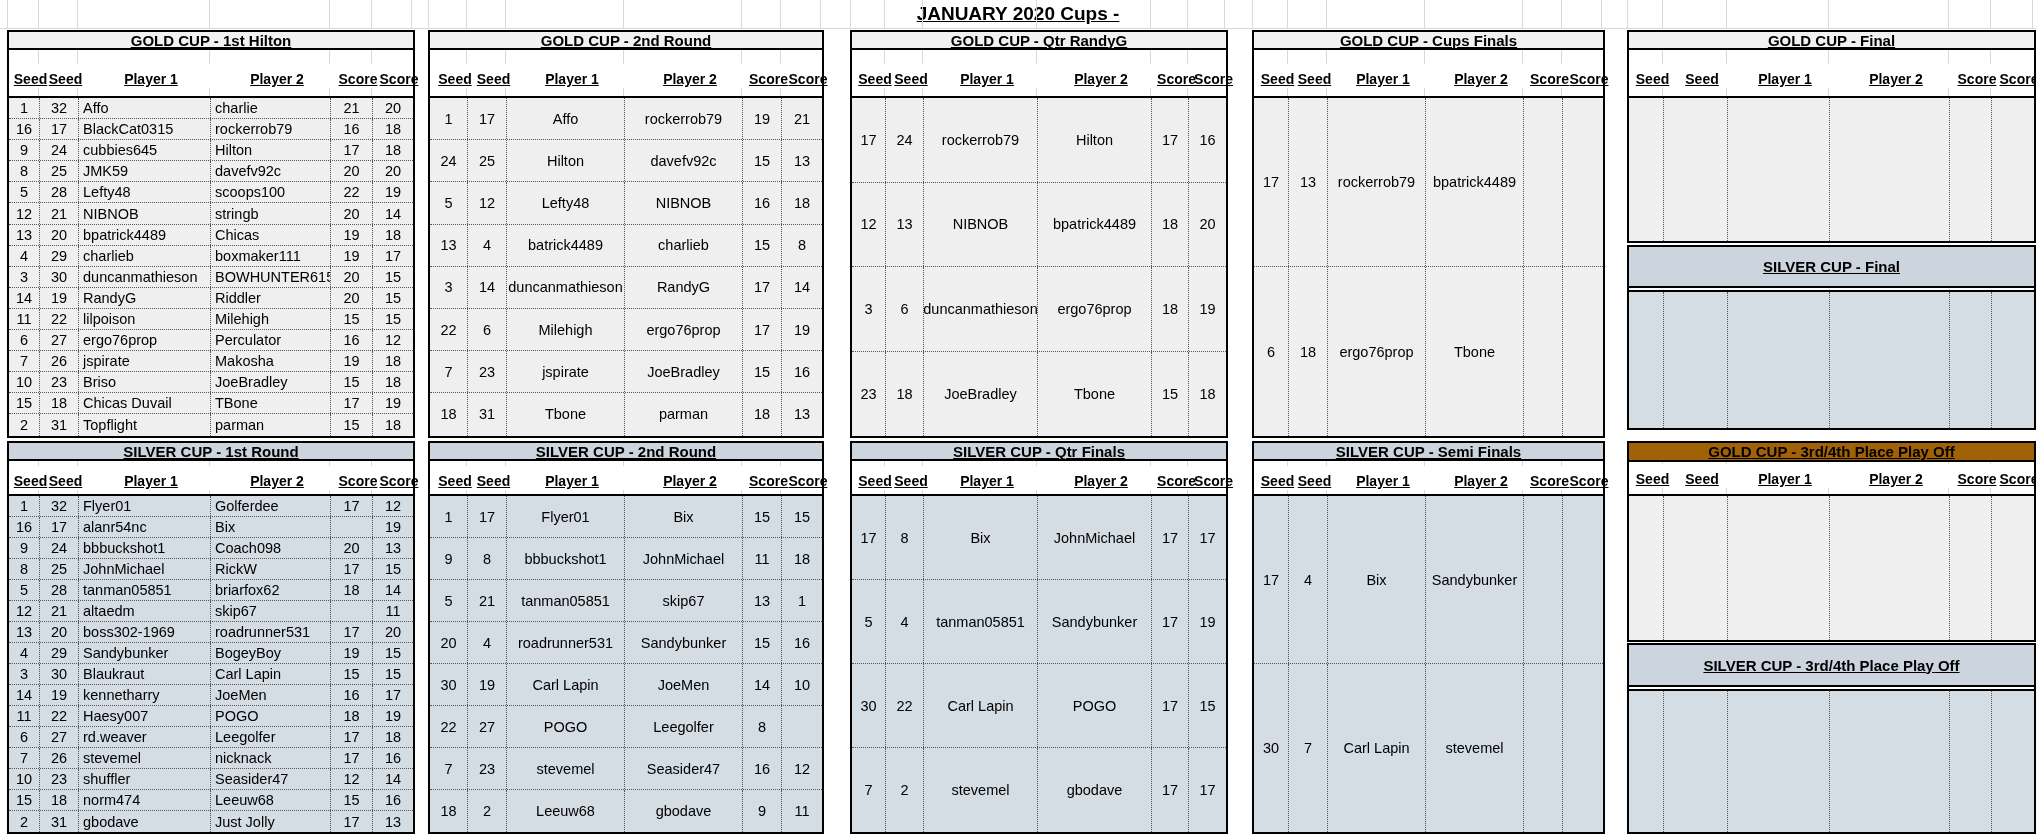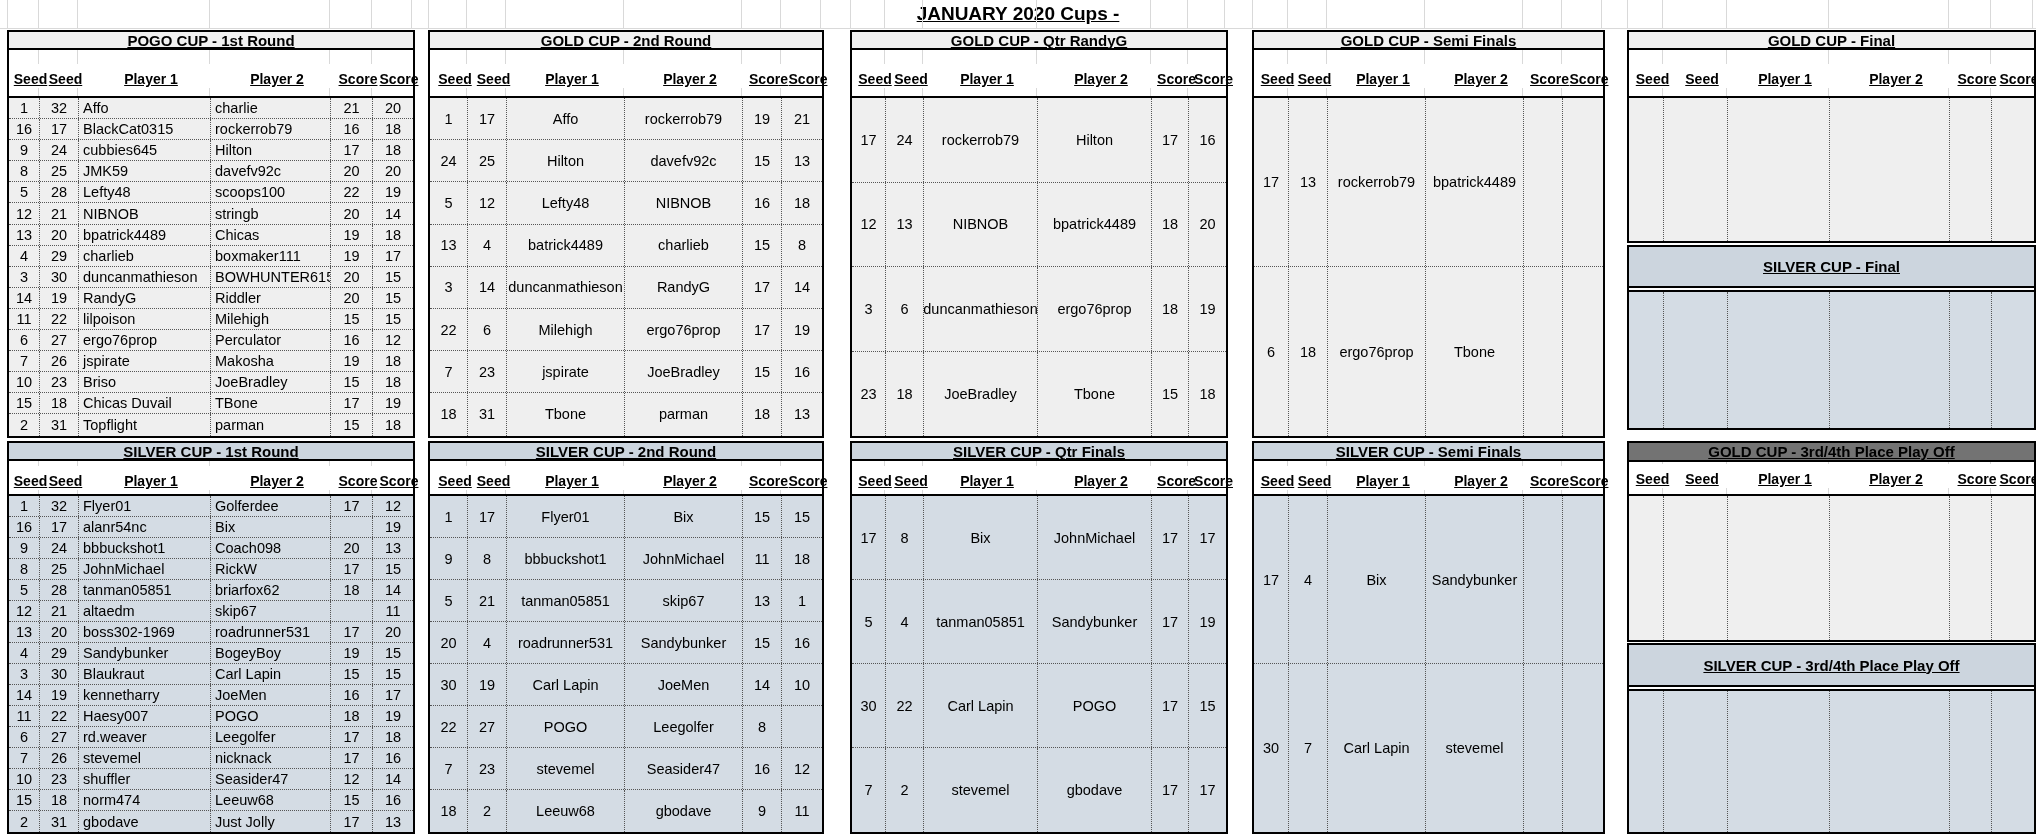--- a/index.html
+++ b/index.html
@@ -38,21 +38,21 @@
 <div class="glh" style="top:28px"></div>
 
 <div class="gl" style="left: 7px; top: 0px; height: 28px;"></div>
 <div class="gl" style="left: 38px; top: 0px; height: 28px;"></div>
 <div class="gl" style="left: 77px; top: 0px; height: 28px;"></div>
 <div class="gl" style="left: 209px; top: 0px; height: 28px;"></div>
 <div class="gl" style="left: 329px; top: 0px; height: 28px;"></div>
 <div class="gl" style="left: 371px; top: 0px; height: 28px;"></div>
 <div class="gl" style="left: 411px; top: 0px; height: 28px;"></div>
 <div class="band" style="left: 7px; top: 30px; width: 408px; height: 20px; background: rgb(241, 241, 241);">
-    <span>POGO CUP - 1st Round</span>
+    <span>GOLD CUP - 1st Hilton</span>
   </div>
 <div class="strip" style="left: 7px; top: 50px; width: 408px; height: 46px;"></div>
 <div class="hdr" style="left: 9px; top: 64px; width: 404px;">
     <div class="hcell" style="width: 31px;">
       <span>Seed</span>
     </div>
     <div class="hcell" style="width: 39px;">
       <span>Seed</span>
     </div>
     <div class="hcell" style="width: 132px;">
@@ -723,21 +723,21 @@
     </div>
   </div>
 <div class="gl" style="left: 1252px; top: 0px; height: 28px;"></div>
 <div class="gl" style="left: 1287px; top: 0px; height: 28px;"></div>
 <div class="gl" style="left: 1326px; top: 0px; height: 28px;"></div>
 <div class="gl" style="left: 1424px; top: 0px; height: 28px;"></div>
 <div class="gl" style="left: 1522px; top: 0px; height: 28px;"></div>
 <div class="gl" style="left: 1561px; top: 0px; height: 28px;"></div>
 <div class="gl" style="left: 1601px; top: 0px; height: 28px;"></div>
 <div class="band" style="left: 1252px; top: 30px; width: 353px; height: 20px; background: rgb(241, 241, 241);">
-    <span>GOLD CUP - Semi Finals</span>
+    <span>GOLD CUP - Cups Finals</span>
   </div>
 <div class="strip" style="left: 1252px; top: 50px; width: 353px; height: 46px;"></div>
 <div class="hdr" style="left: 1254px; top: 64px; width: 349px;">
     <div class="hcell" style="width: 35px;">
       <span>Seed</span>
     </div>
     <div class="hcell" style="width: 39px;">
       <span>Seed</span>
     </div>
     <div class="hcell" style="width: 98px;">
@@ -891,21 +891,21 @@
 <div class="blk" style="left: 1627px; top: 290px; width: 409px; height: 140px; background: rgb(212, 220, 228);">
     <div class="mrow" style="height: 136px;">
       <div class="mcell" style="width: 35px;"></div>
       <div class="mcell" style="width: 64px;"></div>
       <div class="mcell" style="width: 102px;"></div>
       <div class="mcell" style="width: 120px;"></div>
       <div class="mcell" style="width: 42px;"></div>
       <div class="mcell" style="width: 42px;"></div>
     </div>
   </div>
-<div class="band" style="left: 1627px; top: 441px; width: 409px; height: 21px; background: #737373;">
+<div class="band" style="left: 1627px; top: 441px; width: 409px; height: 21px; background: #a16207;">
     <span>GOLD CUP - 3rd/4th Place Play Off</span>
   </div>
 <div class="strip" style="left: 1627px; top: 462px; width: 409px; height: 32px;"></div>
 <div class="hdr" style="left: 1629px; top: 464px; width: 405px;">
     <div class="hcell" style="width: 35px;">
       <span>Seed</span>
     </div>
     <div class="hcell" style="width: 64px;">
       <span>Seed</span>
     </div>

